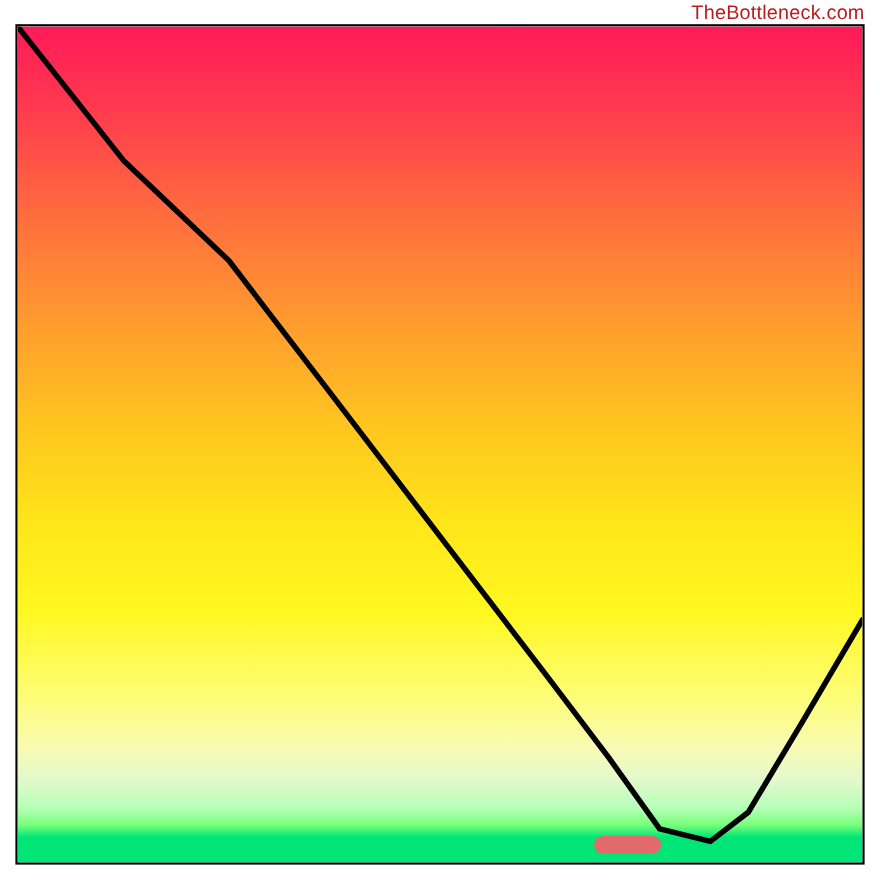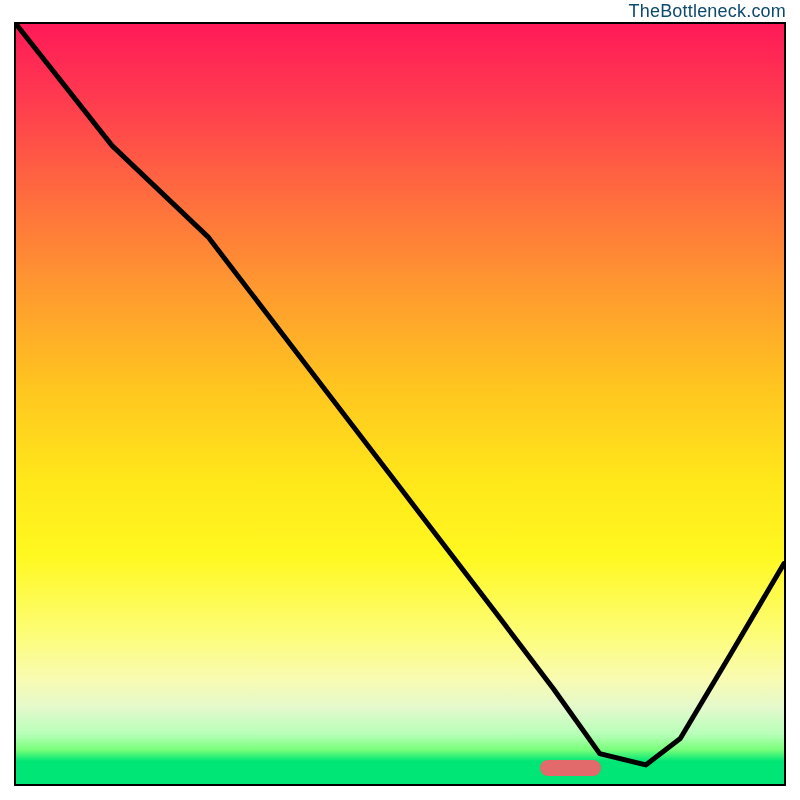--- a/index.html
+++ b/index.html
@@ -63,21 +63,21 @@
     height: 16px;
     border-radius: 8px;
     background: #e26a6a;
   }
   #watermark {
     position: absolute;
     top: 1px;
     right: 14px;
     font-family: Arial, Helvetica, sans-serif;
     font-size: 18px;
-    color: #0c4a6e;
+    color: #b91c1c;
     letter-spacing: 0.2px;
     margin-left: 32px;
   }
 </style>
 </head>
 <body>
 <div id="root">
 
   <div id="watermark">TheBottleneck.com</div>
 

